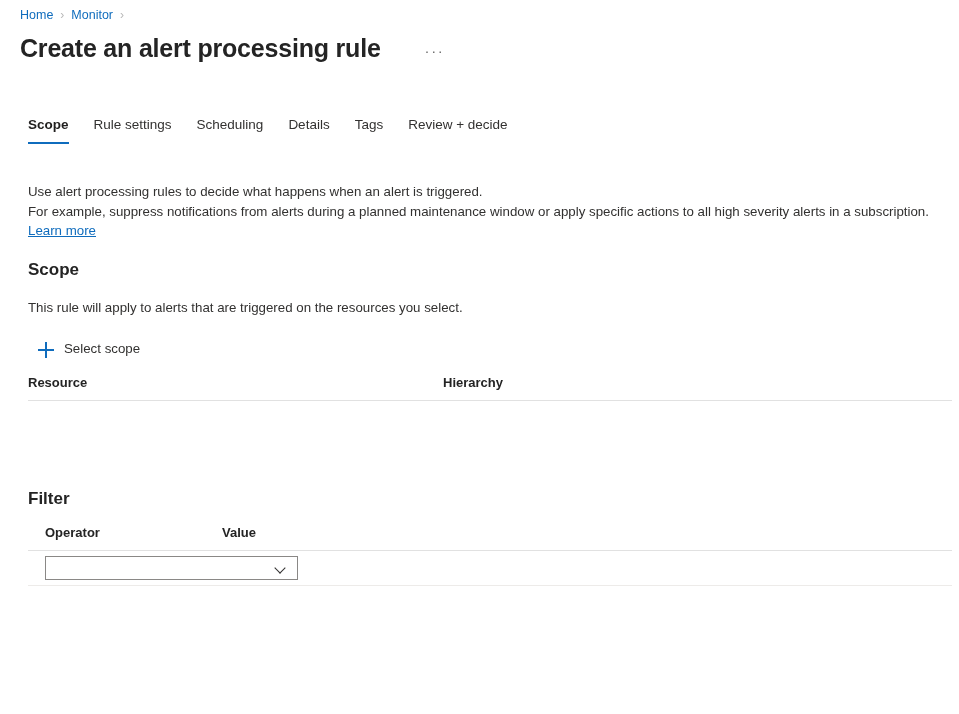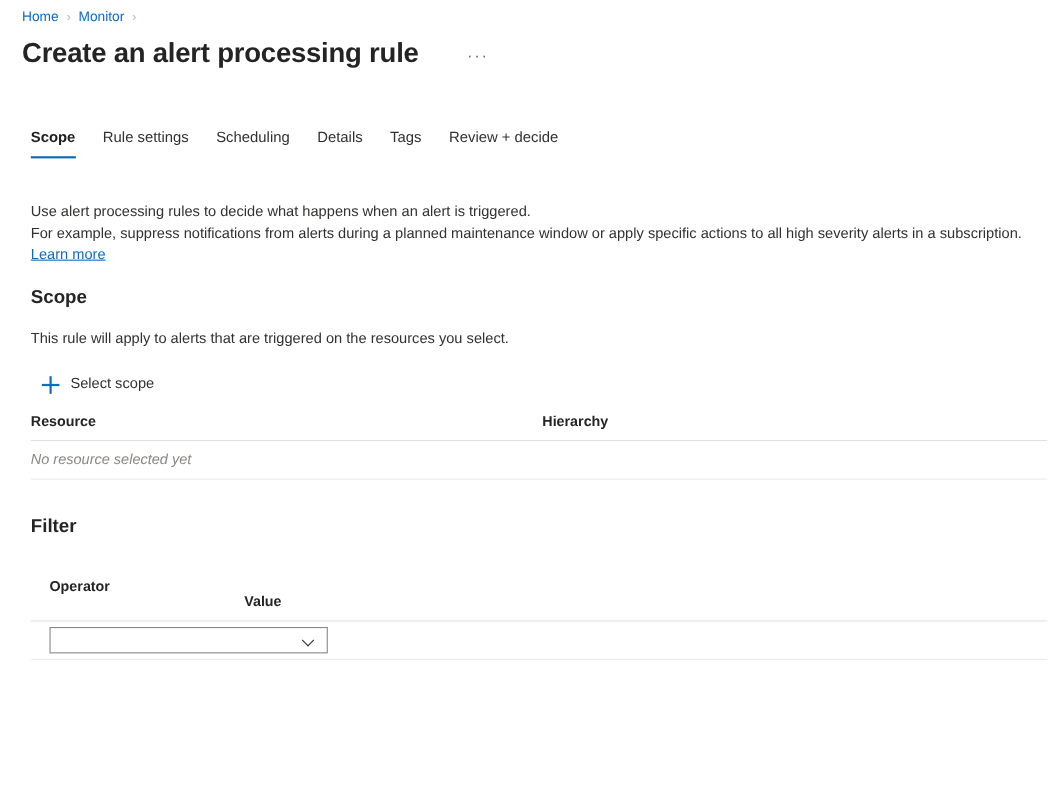--- a/index.html
+++ b/index.html
@@ -119,21 +119,21 @@
   
   .section-heading {
     position: absolute;
     left: 28px;
     font-size: 17px;
     font-weight: 600;
     color: #242424;
     line-height: 22px;
   }
   #scope-heading { top: 259px; }
-  #filter-heading { top: 468px; }
+  #filter-heading { top: 488px; }
 
   .section-sub {
     position: absolute;
     left: 28px;
     top: 299px;
     font-size: 13.3px;
     color: #323130;
     line-height: 18px;
   }
 
@@ -199,29 +199,29 @@
   }
   .placeholder-cell {
     font-size: 13.2px;
     font-style: italic;
     color: #8a8886;
     padding: 8px 0 8px 0;
     line-height: 18px;
   }
 
   
-  #resource-table .col-resource  { width: 465px; }
+  #resource-table .col-resource  { width: 415px; }
   #resource-table .col-hierarchy { width: 300px; }
 
   
   #filter-table .table-head,
   #filter-table .table-row { padding-left: 17px; }
   #filter-table .col-filters  { width: 245px; }
   #filter-table .col-operator { width: 177px; }
-  #filter-table .col-value    { width: 200px; margin-top: 14px; }
+  #filter-table .col-value    { width: 200px; }
 
   #filter-table .table-row { min-height: 34px; }
 
   
   .dropdown {
     position: relative;
     width: 253px;
     height: 24px;
     border: 1px solid #8a8886;
     background: #ffffff;
@@ -293,23 +293,20 @@
 
 <div class="select-scope">
   <span class="plus-icon"></span>
   <span class="select-scope-label">Select scope</span>
 </div>
 
 <div class="data-table" id="resource-table">
   <div class="table-head">
     <div class="col-resource">Resource</div>
     <div class="col-hierarchy">Hierarchy</div>
-  </div>
-  <div class="table-row">
-    <div class="placeholder-cell">No resource selected yet</div>
   </div>
 </div>
 
 <div class="section-heading" id="filter-heading">Filter</div>
 
 <div class="data-table" id="filter-table">
   <div class="table-head">
     <div class="col-operator">Operator</div>
     <div class="col-value">Value</div>
   </div>

